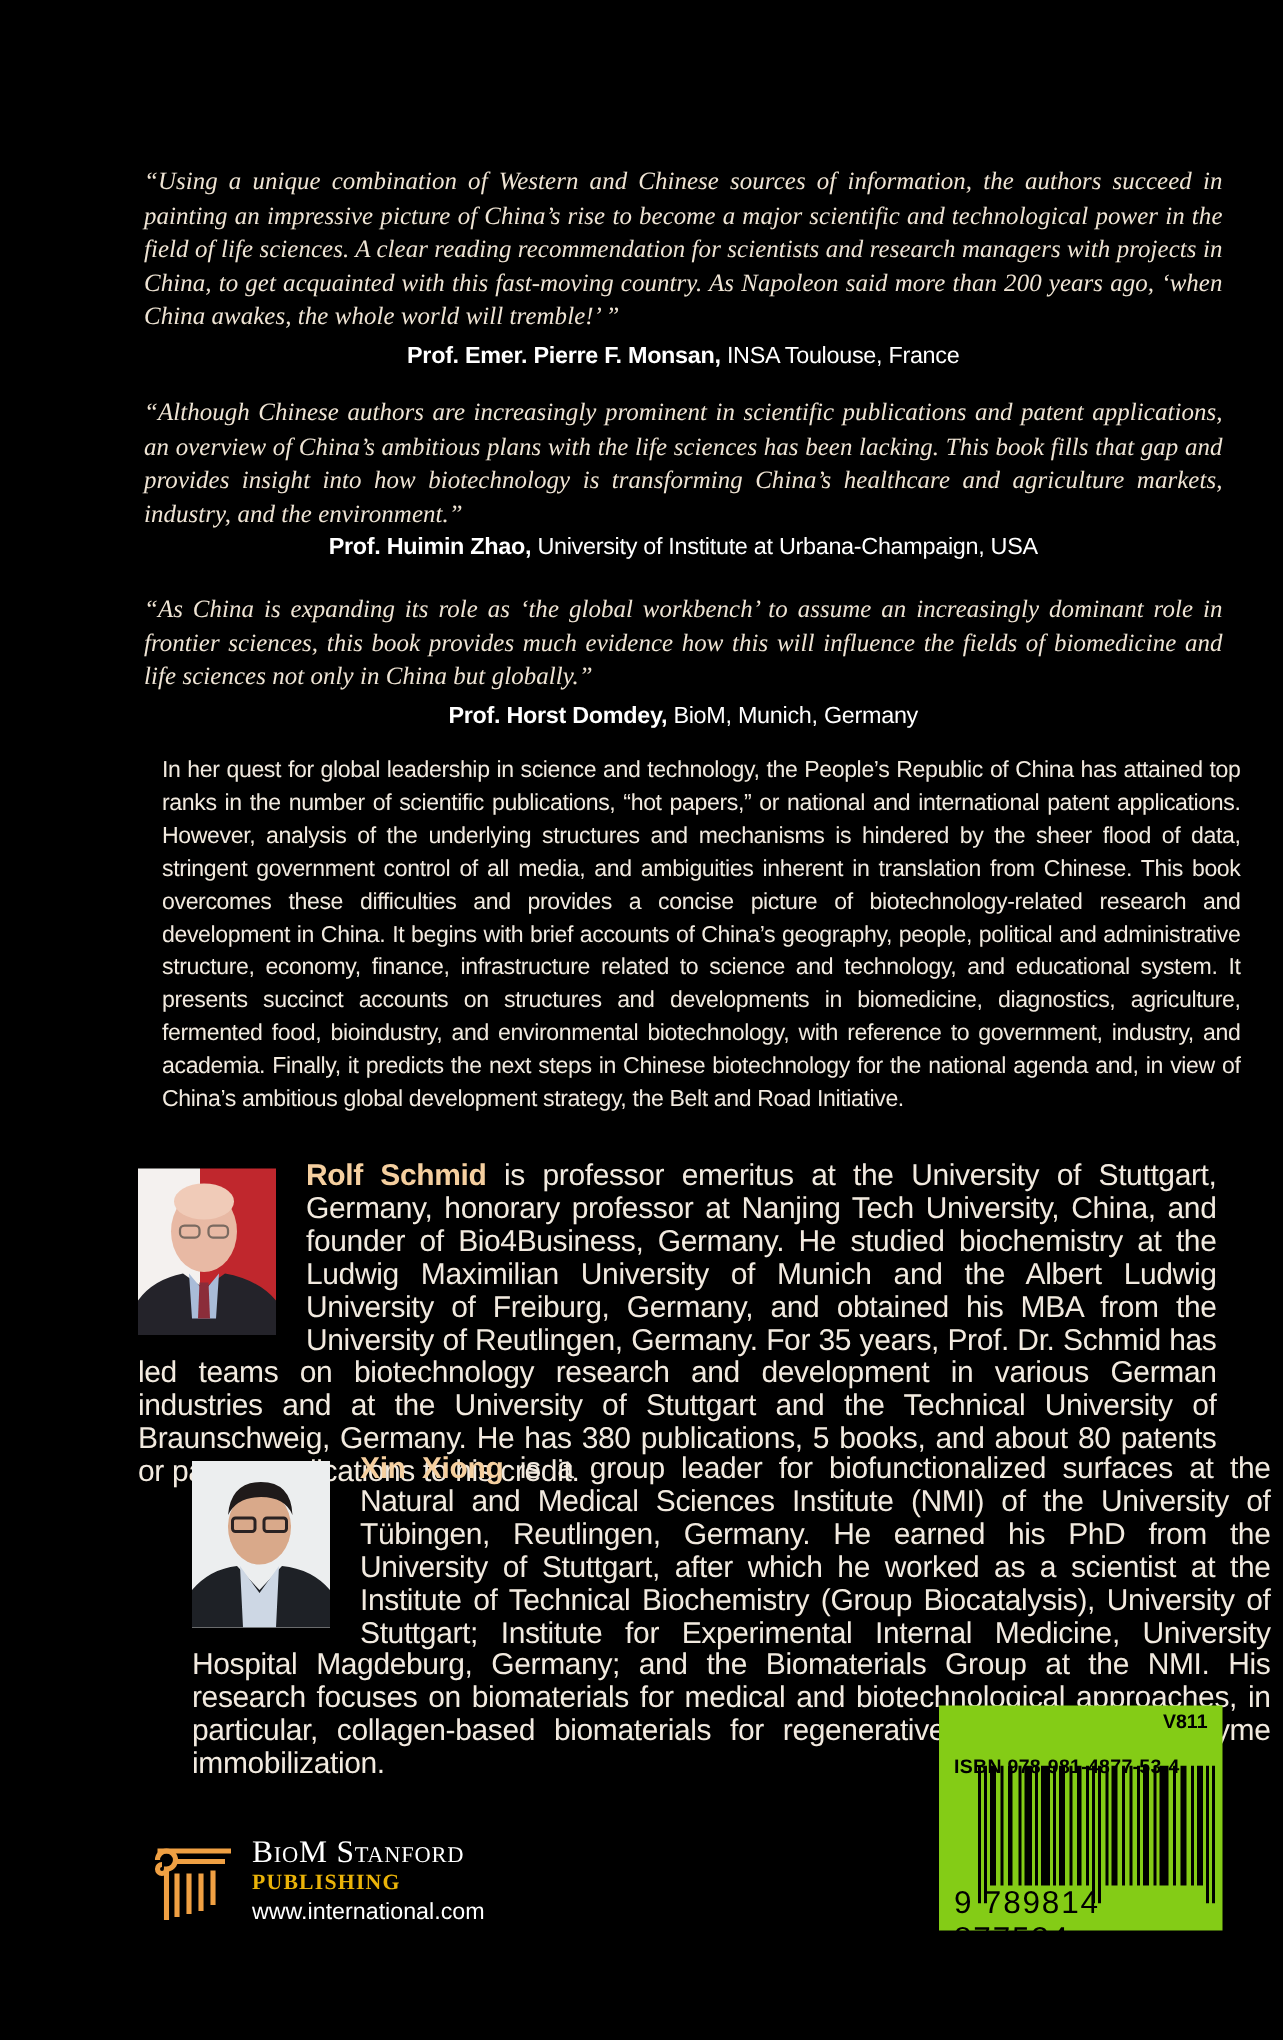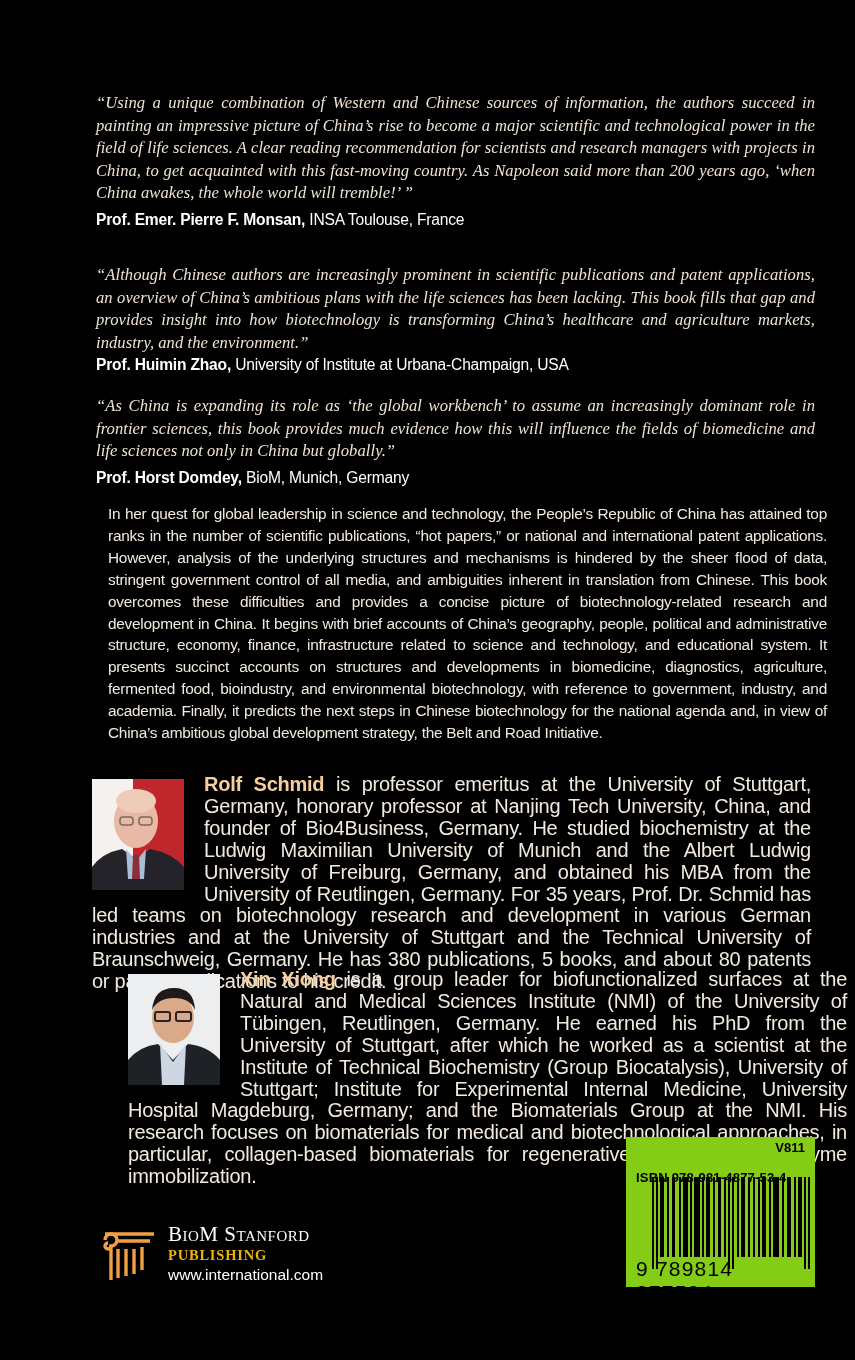--- a/index.html
+++ b/index.html
@@ -7,21 +7,21 @@
       width: 855px; height: 1360px; background: #000; position: relative; overflow: hidden;
       color: #efe6da;
     }
     .quote {
       position: absolute; left: 96px; width: 719px;
       font-family: "Liberation Serif", "DejaVu Serif", serif;
       font-style: italic; font-size: 16.6px; line-height: 22.6px;
       color: #efe4d4; text-align: justify; letter-spacing: 0.05px;
     }
     .attrib {
-      text-align: left; font-style: normal;
+      text-align: center; font-style: normal;
       font-family: "Liberation Sans", "DejaVu Sans", sans-serif;
       font-size: 15.6px; color: #ffffff; margin-top: 4px; letter-spacing: -0.2px;
     }
     .attrib b { font-weight: bold; }
     .desc {
       position: absolute; left: 108px; top: 503px; width: 719px;
       font-family: "Liberation Sans", "DejaVu Sans", sans-serif;
       font-size: 15.4px; line-height: 21.9px; color: #f2eadf;
       text-align: justify; letter-spacing: -0.25px;
     }
@@ -61,21 +61,21 @@
       font-size: 14.5px; color: #eab308; letter-spacing: 0.8px; line-height: 18px;
     }
     .logo-url {
       font-family: "Liberation Sans", "DejaVu Sans", sans-serif;
       font-size: 15.5px; color: #fff; line-height: 22px;
     }
   </style>
 </head>
 <body>
 
-<div class="quote" style="top:92px;">
+<div class="quote" style="top:110px;">
   <div>“Using a unique combination of Western and Chinese sources of information, the authors succeed in painting an impressive picture of China’s rise to become a major scientific and technological power in the field of life sciences. A clear reading recommendation for scientists and research managers with projects in China, to get acquainted with this fast-moving country. As Napoleon said more than 200 years ago, ‘when China awakes, the whole world will tremble!’ ”</div>
   <div class="attrib">
     <b>Prof. Emer. Pierre F. Monsan,</b><span> INSA Toulouse, France</span>
   </div>
 </div>
 
 <div class="quote" style="top:264px;">
   <div>“Although Chinese authors are increasingly prominent in scientific publications and patent applications, an overview of China’s ambitious plans with the life sciences has been lacking. This book fills that gap and provides insight into how biotechnology is transforming China’s healthcare and agriculture markets, industry, and the environment.”</div>
   <div class="attrib" style="margin-top:0;">
     <b>Prof. Huimin Zhao,</b><span> University of Institute at Urbana-Champaign, USA</span>

